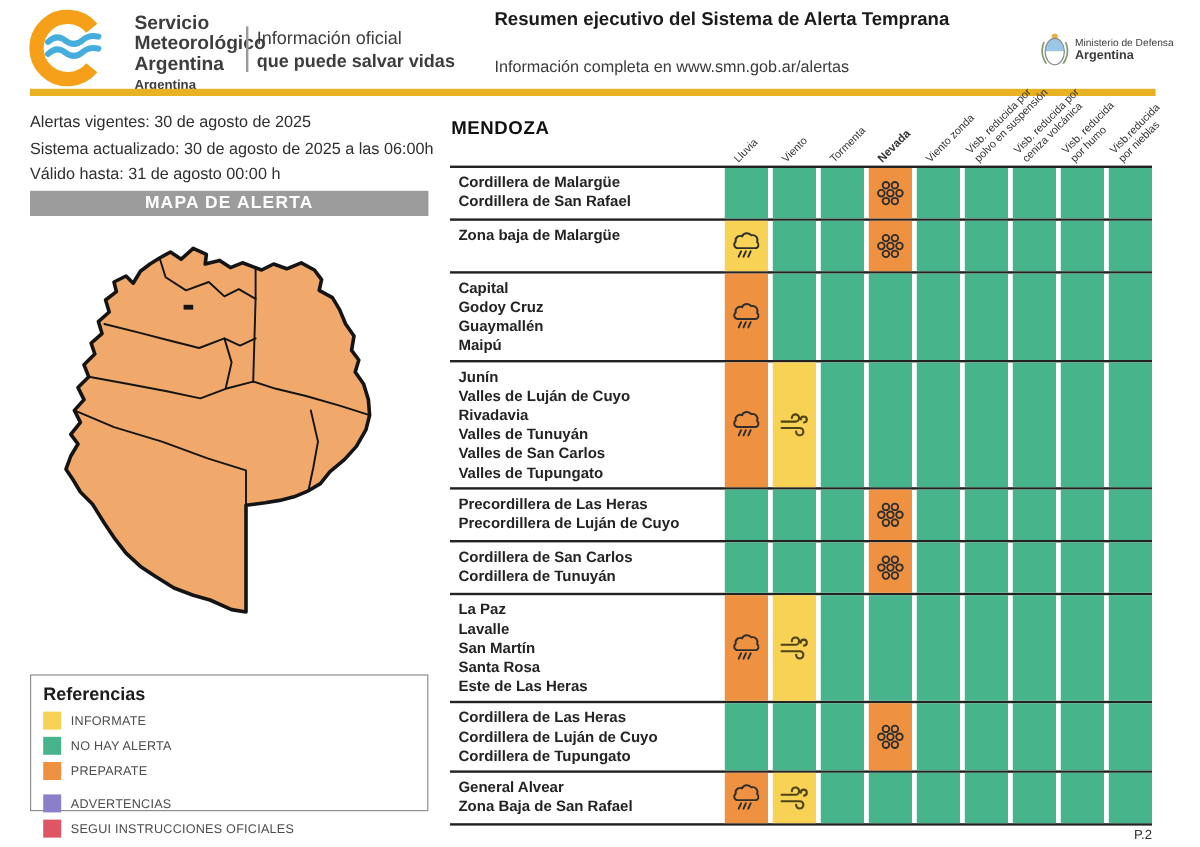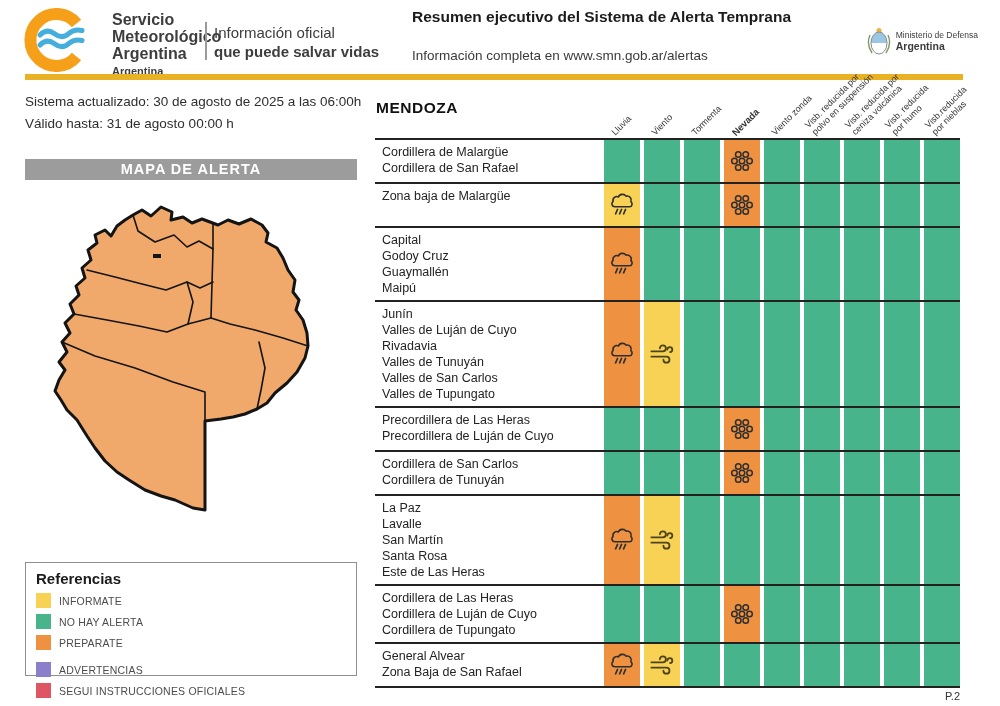--- a/index.html
+++ b/index.html
@@ -36,21 +36,21 @@
   .legend-item span.lbl{font-size:10.5px;color:#4c4c4c;letter-spacing:.2px;}
 
   
   .table{position:absolute;left:375px;top:85px;width:585px;}
   .province{position:absolute;left:1px;top:14px;font-size:15.5px;font-weight:bold;letter-spacing:.5px;color:#111;}
   .t-head{position:relative;height:53px;}
   .col-head{position:absolute;bottom:1px;transform:rotate(-45deg);transform-origin:0 100%;
             font-size:9px;line-height:9.5px;color:#333;white-space:pre-line;width:110px;}
   .col-head.bold{font-weight:bold;font-size:9.5px;}
   .table-body{position:relative;border-top:2px solid #222;}
-  .t-row{position:relative;border-bottom:2px solid #222;min-height:42px;}
+  .t-row{position:relative;border-bottom:2px solid #222;min-height:42px;font-weight:bold;}
   .t-label{padding:4px 0 4px 7px;font-size:12.5px;line-height:16px;color:#232323;
            white-space:pre-line;width:215px;}
   .t-cell{position:absolute;top:0;bottom:0;width:36px;display:flex;align-items:center;justify-content:center;}
   .pagenum{position:absolute;right:0;font-size:11px;color:#333;margin-top:2px;}
   .pagenum-wrap{text-align:right;position:relative;height:16px;}
   svg{display:block;}
 </style>
 </head>
 <body>
 
@@ -86,20 +86,21 @@
       <path d="M22 9 q4 9 -2 18" fill="none" stroke="#7e9a6b" stroke-width="1.4"></path>
     </svg>
   </div>
   <div class="ministry">
     <div>Ministerio de Defensa</div>
     <div class="b">Argentina</div>
   </div>
   <div class="gold-bar" style="background: rgb(233, 178, 37);"></div>
 
   <div class="info">
+    <div>Alertas vigentes: 30 de agosto de 2025</div>
     <div>Sistema actualizado: 30 de agosto de 2025 a las 06:00h</div>
     <div>Válido hasta: 31 de agosto 00:00 h</div>
   </div>
   <div class="map-bar" style="background: rgb(156, 156, 156);">MAPA DE ALERTA</div>
 
   <div class="map-wrap">
     <svg width="335" height="360" viewBox="0 0 335 360">
       <g stroke-linejoin="round" stroke-linecap="round">
         <path id="map-outline" stroke-width="3" d="
           M108,25 L117,20 L126,26 L136,17 L147,22 L146,30 L158,27 L167,33 L177,29

